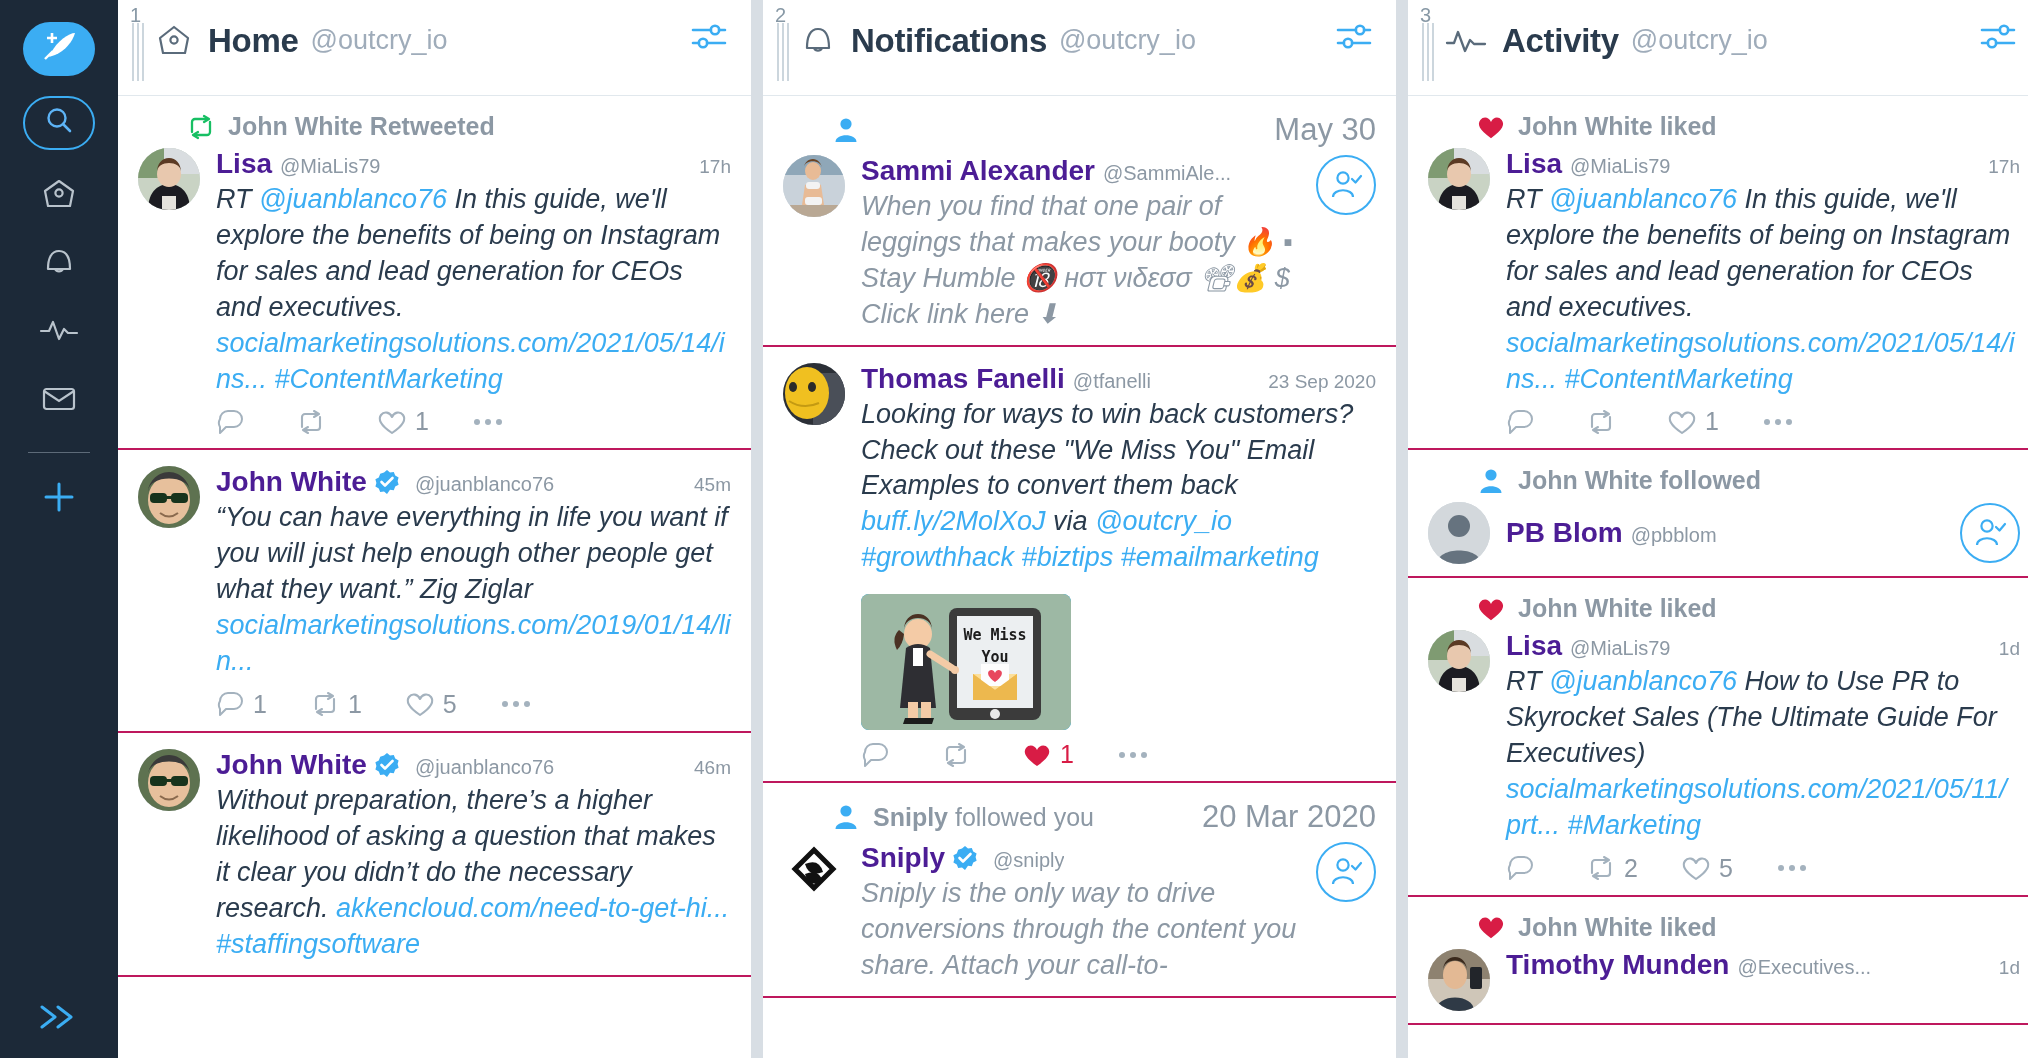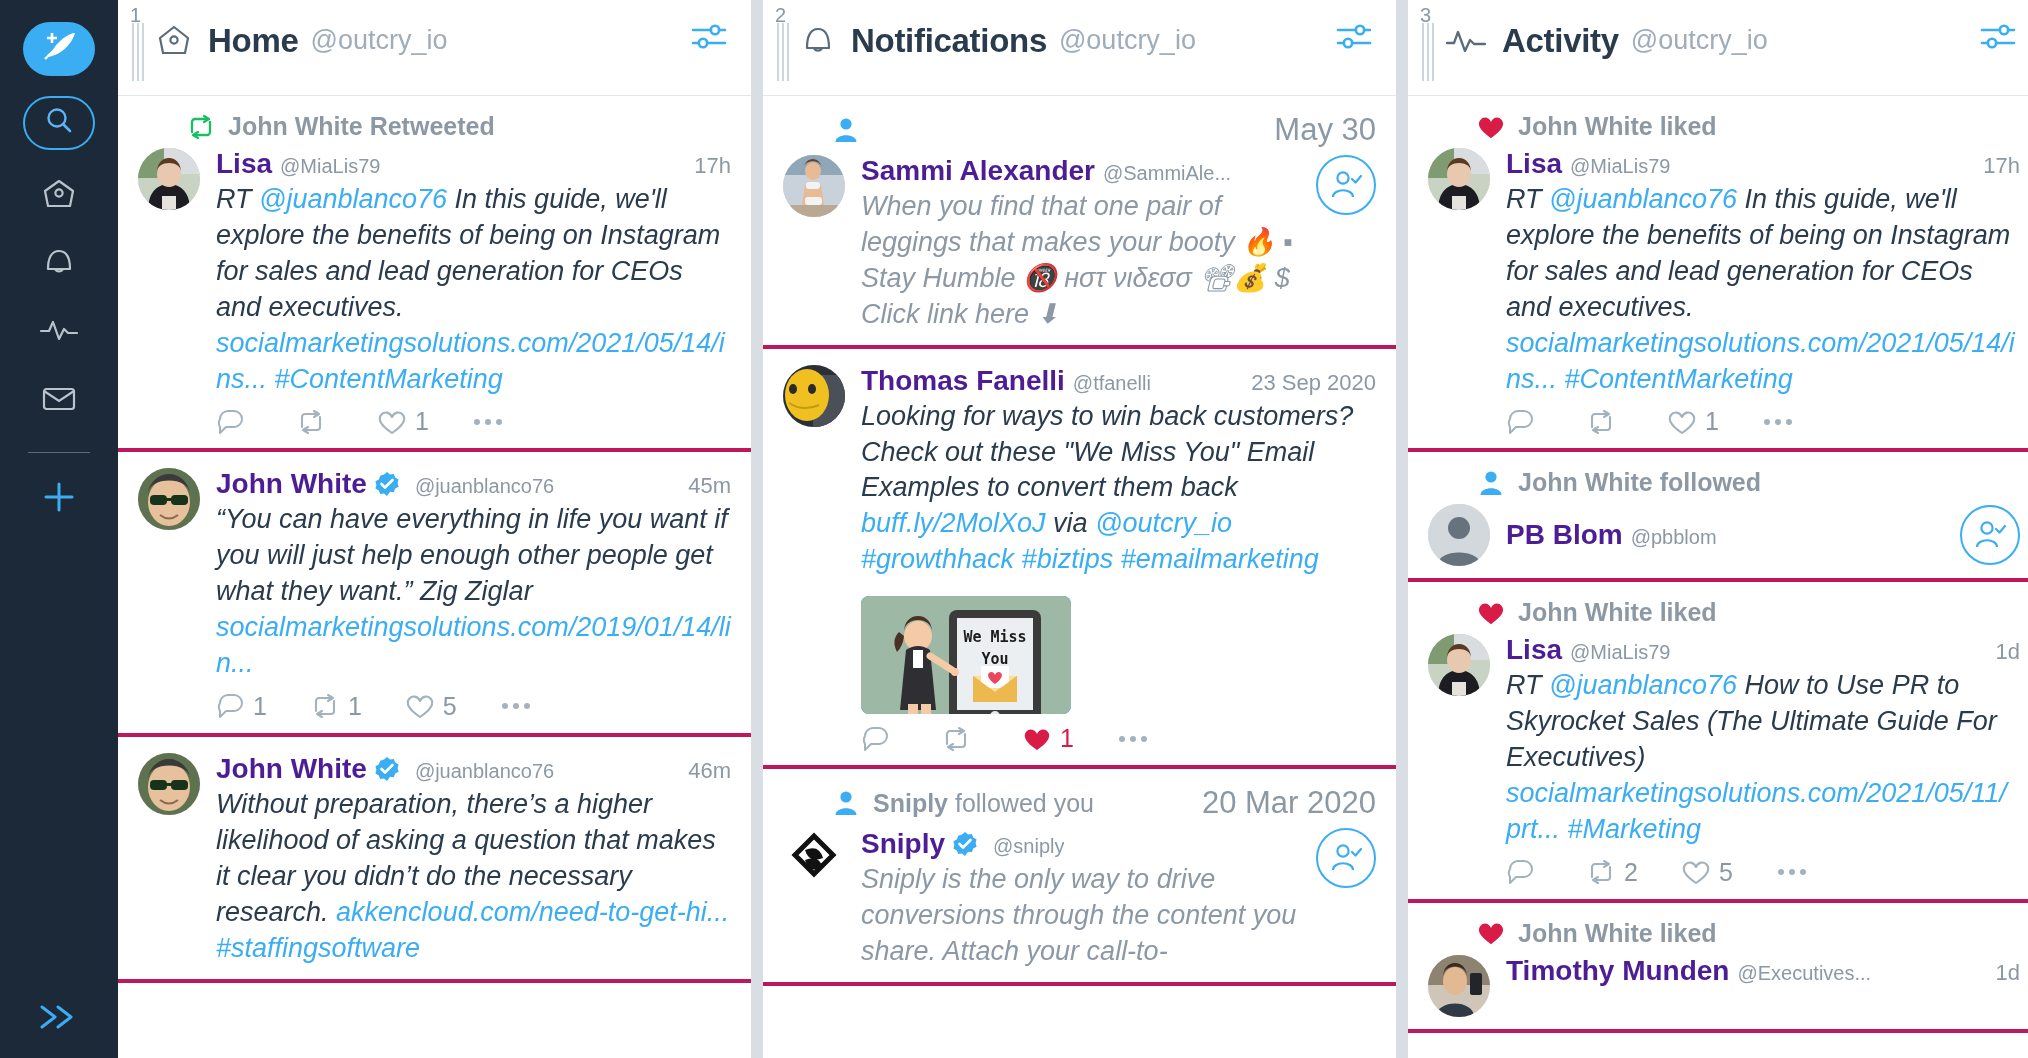--- a/index.html
+++ b/index.html
@@ -83,21 +83,21 @@
   .hdr-handle {
     font-size: 27px; color: #9facba; margin-left: 12px; font-weight: 400;
   }
   .hdr-spacer { flex: 1; }
   .hdr-settings { padding-bottom: 6px; cursor: pointer; }
 
   .col-body { flex: 1; overflow: hidden; }
 
   
   .item {
-    border-bottom: 4px solid #be185d;
+    border-bottom: 2px solid #be185d;
     padding: 16px 20px 12px 20px;
     position: relative;
   }
   .ctx-row {
     display: flex; align-items: center;
     margin-bottom: 7px;
     padding-left: 48px;
   }
   .ctx-icon { width: 30px; margin-right: 12px; display:flex; justify-content:center; }
   .ctx-text { font-size: 25px; color: #8c98a4; font-weight: 600; }
@@ -113,21 +113,21 @@
   .avatar svg { display:block; }
   .content { flex: 1; min-width: 0; }
 
   .name-row { display: flex; align-items: baseline; flex-wrap: nowrap; }
   .dname { font-size: 28px; font-weight: bold; color: #4c1d95; white-space: nowrap; }
   .verified { margin: 0 7px; align-self: center; display:inline-flex; }
   .handle {
     font-size: 20px; color: #8c98a4; margin-left: 8px;
     white-space: nowrap; overflow: hidden; text-overflow: ellipsis;
   }
-  .time { margin-left: auto; font-size: 22px; color: #8c98a4; white-space: nowrap; padding-left: 10px;}
+  .time { margin-left: auto; font-size: 19px; color: #8c98a4; white-space: nowrap; padding-left: 10px;}
 
   .tweet-text {
     font-size: 27px; line-height: 1.33; color: #2a3b4d;
     margin-top: 2px; word-wrap: break-word; font-style: italic;
   }
   .tweet-text.muted { color: #8c98a4; }
   .lnk { color: #3badf3; }
 
   .actions { display: flex; align-items: center; margin-top: 10px; gap: 0; }
   .act {
@@ -139,21 +139,21 @@
 
   .follow-btn {
     width: 60px; height: 60px; border-radius: 50%;
     border: 2px solid #3badf3;
     display: flex; align-items: center; justify-content: center;
     flex: 0 0 60px; margin-left: 14px; cursor: pointer;
   }
 
   .media {
     margin-top: 18px;
-    width: 210px; height: 118px;
+    width: 210px; height: 136px;
     border-radius: 8px; overflow: hidden;
     background: #0ea5e9;
   }
 </style>
 </head>
 <body>
 
 <div id="app">
 
   <div class="sidebar">

